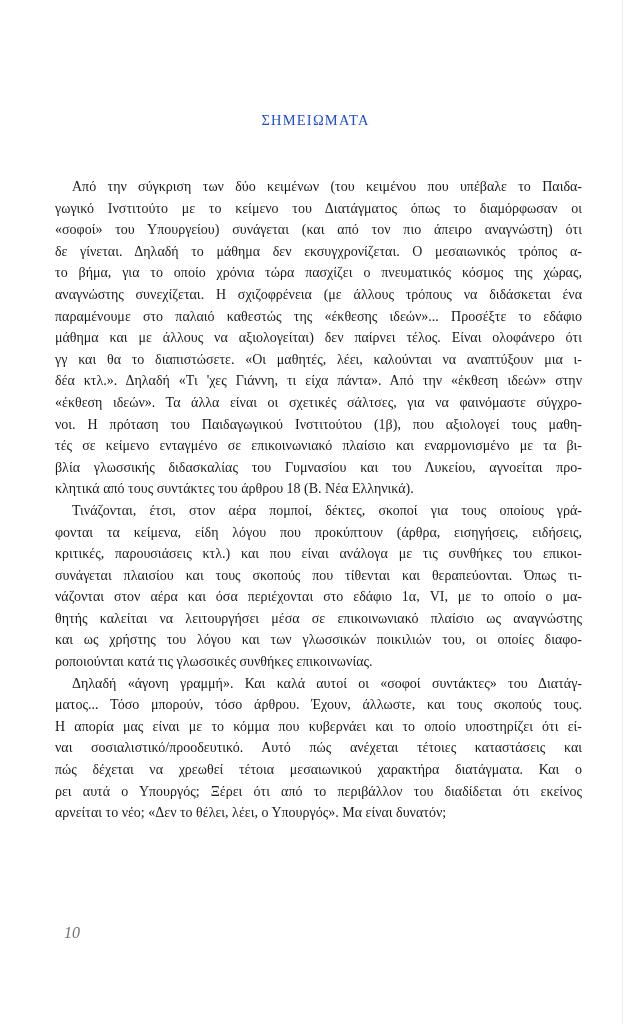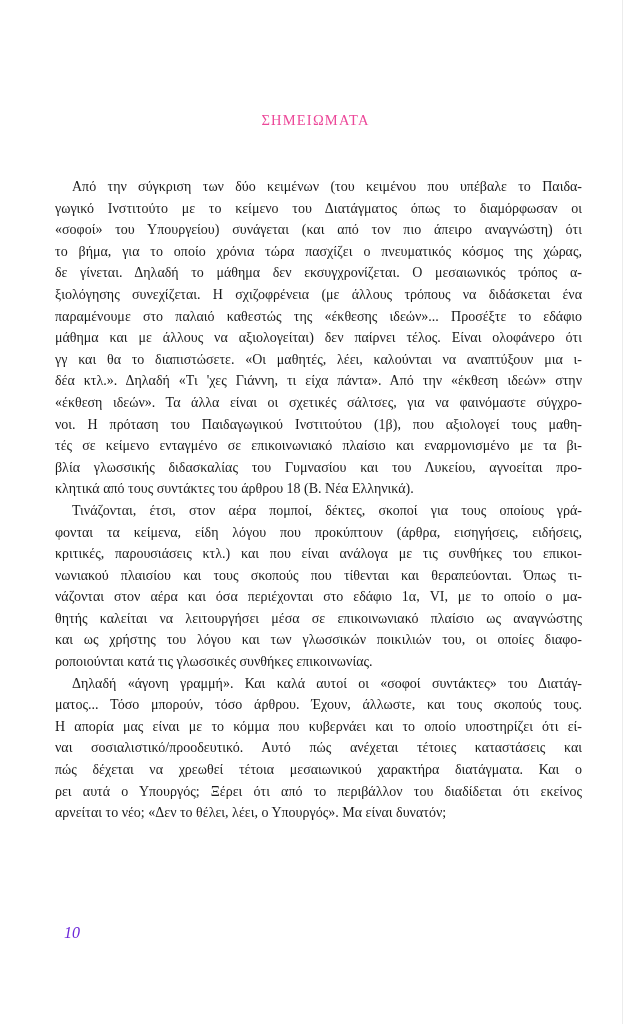--- a/index.html
+++ b/index.html
@@ -31,21 +31,21 @@
       background: #ececec;
     }
     .title {
       position: absolute;
       top: 112px;
       left: 0;
       width: 631px;
       text-align: center;
       font-size: 14.5px;
       letter-spacing: 1.2px;
-      color: #ec4899;
+      color: #1d4ed8;
     }
     .body-text {
       position: absolute;
       top: 176px;
       left: 55px;
       width: 527px;
       font-size: 14px;
       line-height: 21.6px;
     }
     .line {
@@ -62,56 +62,56 @@
     }
     .line.indent {
       padding-left: 17px;
     }
     .page-number {
       position: absolute;
       top: 924px;
       left: 64px;
       font-size: 16px;
       font-style: italic;
-      color: #6d28d9;
+      color: #737373;
     }
   </style>
 </head>
 <body>
 
 <div class="page">
   <div class="edge-line"></div>
 
   <div class="title">ΣΗΜΕΙΩΜΑΤΑ</div>
 
   <div class="body-text">
 
     <div>
       <span class="line indent">Από την σύγκριση των δύο κειμένων (του κειμένου που υπέβαλε το Παιδα-</span>
       <span class="line">γωγικό Ινστιτούτο με το κείμενο του Διατάγματος όπως το διαμόρφωσαν οι</span>
       <span class="line">«σοφοί» του Υπουργείου) συνάγεται (και από τον πιο άπειρο αναγνώστη) ότι</span>
+      <span class="line">δε γίνεται. Δηλαδή το μάθημα δεν εκσυγχρονίζεται. Ο μεσαιωνικός τρόπος α-</span>
       <span class="line">το βήμα, για το οποίο χρόνια τώρα πασχίζει ο πνευματικός κόσμος της χώρας,</span>
-      <span class="line">δε γίνεται. Δηλαδή το μάθημα δεν εκσυγχρονίζεται. Ο μεσαιωνικός τρόπος α-</span>
-      <span class="line">ξιολόγησης συνεχίζεται. Η σχιζοφρένεια (με άλλους τρόπους να διδάσκεται ένα</span>
+      <span class="line">αναγνώστης συνεχίζεται. Η σχιζοφρένεια (με άλλους τρόπους να διδάσκεται ένα</span>
       <span class="line">παραμένουμε στο παλαιό καθεστώς της «έκθεσης ιδεών»... Προσέξτε το εδάφιο</span>
       <span class="line">μάθημα και με άλλους να αξιολογείται) δεν παίρνει τέλος. Είναι ολοφάνερο ότι</span>
       <span class="line">γγ και θα το διαπιστώσετε. «Οι μαθητές, λέει, καλούνται να αναπτύξουν μια ι-</span>
       <span class="line">δέα κτλ.». Δηλαδή «Τι 'χες Γιάννη, τι είχα πάντα». Από την «έκθεση ιδεών» στην</span>
       <span class="line">«έκθεση ιδεών». Τα άλλα είναι οι σχετικές σάλτσες, για να φαινόμαστε σύγχρο-</span>
       <span class="line">νοι. Η πρόταση του Παιδαγωγικού Ινστιτούτου (1β), που αξιολογεί τους μαθη-</span>
       <span class="line">τές σε κείμενο ενταγμένο σε επικοινωνιακό πλαίσιο και εναρμονισμένο με τα βι-</span>
       <span class="line">βλία γλωσσικής διδασκαλίας του Γυμνασίου και του Λυκείου, αγνοείται προ-</span>
       <span class="line last">κλητικά από τους συντάκτες του άρθρου 18 (Β. Νέα Ελληνικά).</span>
     </div>
 
     <div>
       <span class="line indent">Τινάζονται, έτσι, στον αέρα πομποί, δέκτες, σκοποί για τους οποίους γρά-</span>
       <span class="line">φονται τα κείμενα, είδη λόγου που προκύπτουν (άρθρα, εισηγήσεις, ειδήσεις,</span>
       <span class="line">κριτικές, παρουσιάσεις κτλ.) και που είναι ανάλογα με τις συνθήκες του επικοι-</span>
-      <span class="line">νωνιακού πλαισίου και τους σκοπούς που τίθενται και θεραπεύονται. Όπως τι-</span>
+      <span class="line">συνάγεται πλαισίου και τους σκοπούς που τίθενται και θεραπεύονται. Όπως τι-</span>
       <span class="line">νάζονται στον αέρα και όσα περιέχονται στο εδάφιο 1α, VI, με το οποίο ο μα-</span>
       <span class="line">θητής καλείται να λειτουργήσει μέσα σε επικοινωνιακό πλαίσιο ως αναγνώστης</span>
       <span class="line">και ως χρήστης του λόγου και των γλωσσικών ποικιλιών του, οι οποίες διαφο-</span>
       <span class="line last">ροποιούνται κατά τις γλωσσικές συνθήκες επικοινωνίας.</span>
     </div>
 
     <div>
       <span class="line indent">Δηλαδή «άγονη γραμμή». Και καλά αυτοί οι «σοφοί συντάκτες» του Διατάγ-</span>
       <span class="line">ματος... Τόσο μπορούν, τόσο άρθρου. Έχουν, άλλωστε, και τους σκοπούς τους.</span>
       <span class="line">Η απορία μας είναι με το κόμμα που κυβερνάει και το οποίο υποστηρίζει ότι εί-</span>

